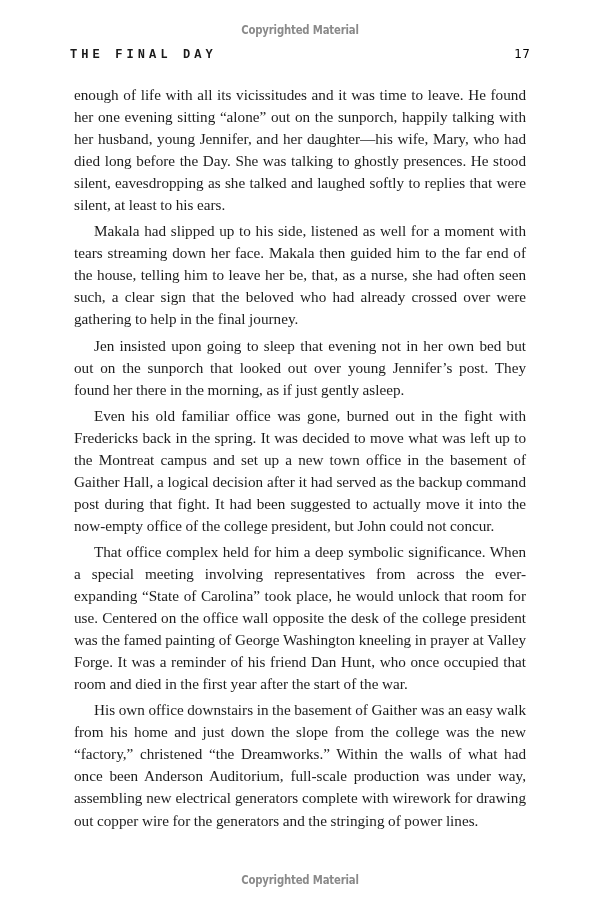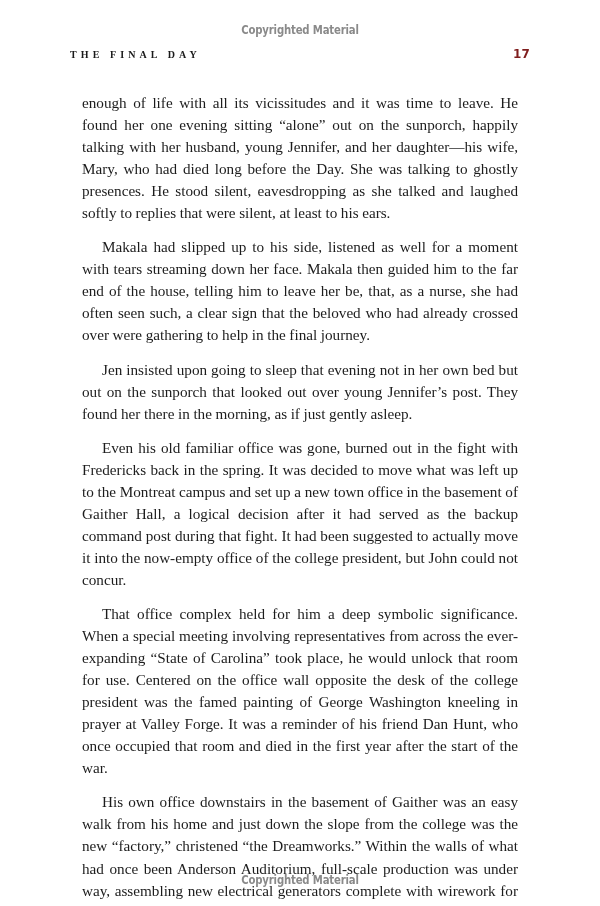--- a/index.html
+++ b/index.html
@@ -46,44 +46,44 @@
     position: absolute;
     left: 70px;
     top: 47px;
     width: 460px;
     height: 18px;
     display: flex;
     align-items: baseline;
     justify-content: space-between;
   }
   .running-head-title {
-    font-family: Liberation Serif, serif;
-    font-size: 10px;
+    font-family: Liberation Mono, monospace;
+    font-size: 12px;
     font-weight: 700;
     letter-spacing: 4.1px;
     color: #1a1a1a;
     white-space: nowrap;
   }
   .running-head-folio {
     font-family: "DejaVu Sans", "Liberation Sans", sans-serif;
     font-size: 12px;
-    font-weight: 700;
+    font-weight: 400;
     letter-spacing: 0.2px;
-    color: #7f1d1d;
+    color: #000000;
   }
 
   
   .body-text {
     position: absolute;
     left: 70px;
     top: 80px;
     width: 460px;
   }
   .body-text p {
-    margin: 12px;
+    margin: 4px;
     text-indent: 20px;
     text-align: justify;
     text-justify: inter-word;
     font-size: 15.2px;
     line-height: 22.05px;
     color: #1c1c1c;
     word-spacing: -0.2px;
   }
   .body-text p.no-indent {
     text-indent: 0;

